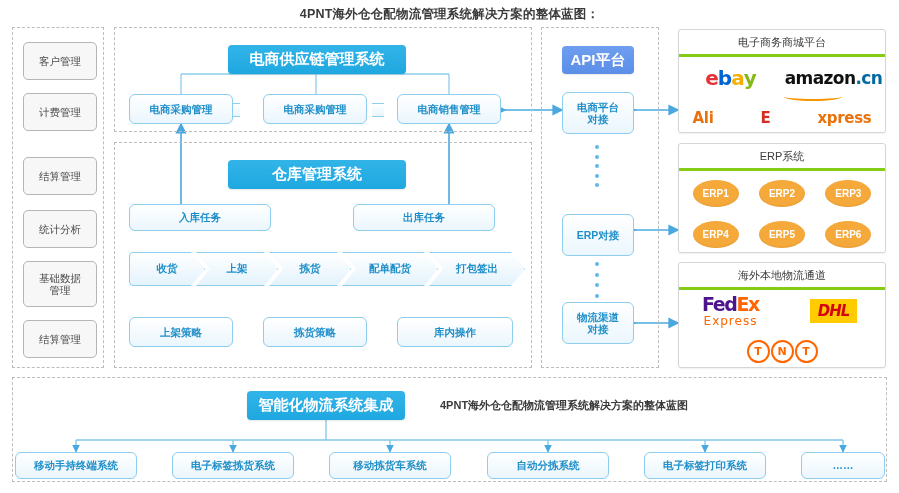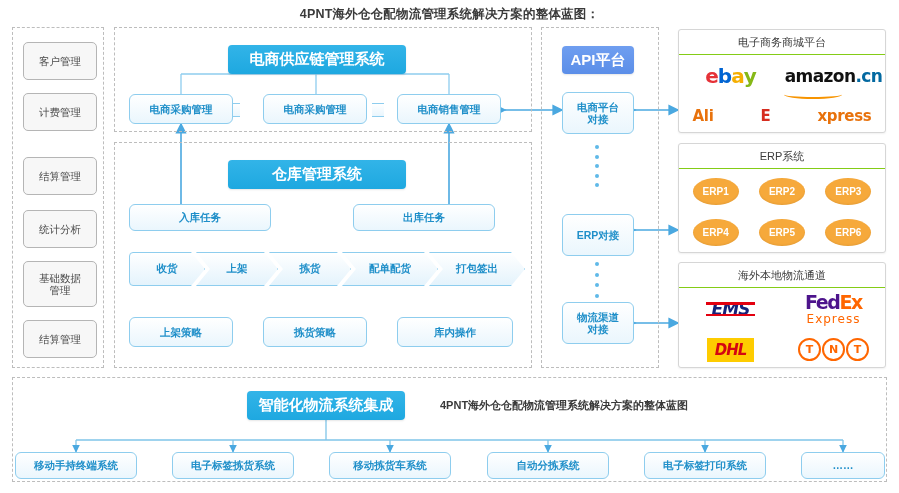--- a/index.html
+++ b/index.html
@@ -75,21 +75,21 @@
   .chev.mid{
     clip-path:polygon(0 0, calc(100% - 14px) 0, 100% 50%, calc(100% - 14px) 100%, 0 100%, 14px 50%);
   }
 
   
   .ext-card{
     background:#fff;border:1px solid #d6d6d6;border-radius:3px;
     box-shadow:0 1px 2px rgba(0,0,0,.06);
   }
   .ext-title{
-    height:24px;border-bottom:1px solid #84cc16;
+    height:24px;border-bottom:3px solid #84cc16;
     display:flex;align-items:center;justify-content:center;
     font-size:11px;color:#3c3c3c;
   }
   .ext-body{display:flex;flex-wrap:wrap;align-items:center;justify-content:space-around;}
 
   
   .erp-pill{
     width:46px;height:27px;border-radius:50%;
     background:#f6a93b;color:#fff;font-size:10px;font-weight:bold;
     display:flex;align-items:center;justify-content:center;
@@ -272,23 +272,20 @@
     <div class="erp-pill">ERP3</div>
     <div class="erp-pill">ERP4</div>
     <div class="erp-pill">ERP5</div>
     <div class="erp-pill">ERP6</div>
   </div>
 </div>
 
 <div class="abs ext-card" style="left:678px;top:262px;width:208px;height:106px;">
   <div class="ext-title">海外本地物流通道</div>
   <div class="ext-body" style="height:81px;">
-    <div class="logo" style="width:50%;height:40px;">
-      <span class="ems"><span class="bar b1"></span>EMS<span class="bar b2"></span></span>
-    </div>
     <div class="logo" style="width:50%;height:40px;flex-direction:column;">
       <div class="fedex"><span class="fed">Fed</span><span class="ex">Ex</span></div>
       <div class="fedex-sub">Express</div>
     </div>
     <div class="logo" style="width:50%;height:36px;">
       <span class="dhl">DHL</span>
     </div>
     <div class="logo" style="width:50%;height:36px;">
       <span class="tnt">
           <span>T</span>

